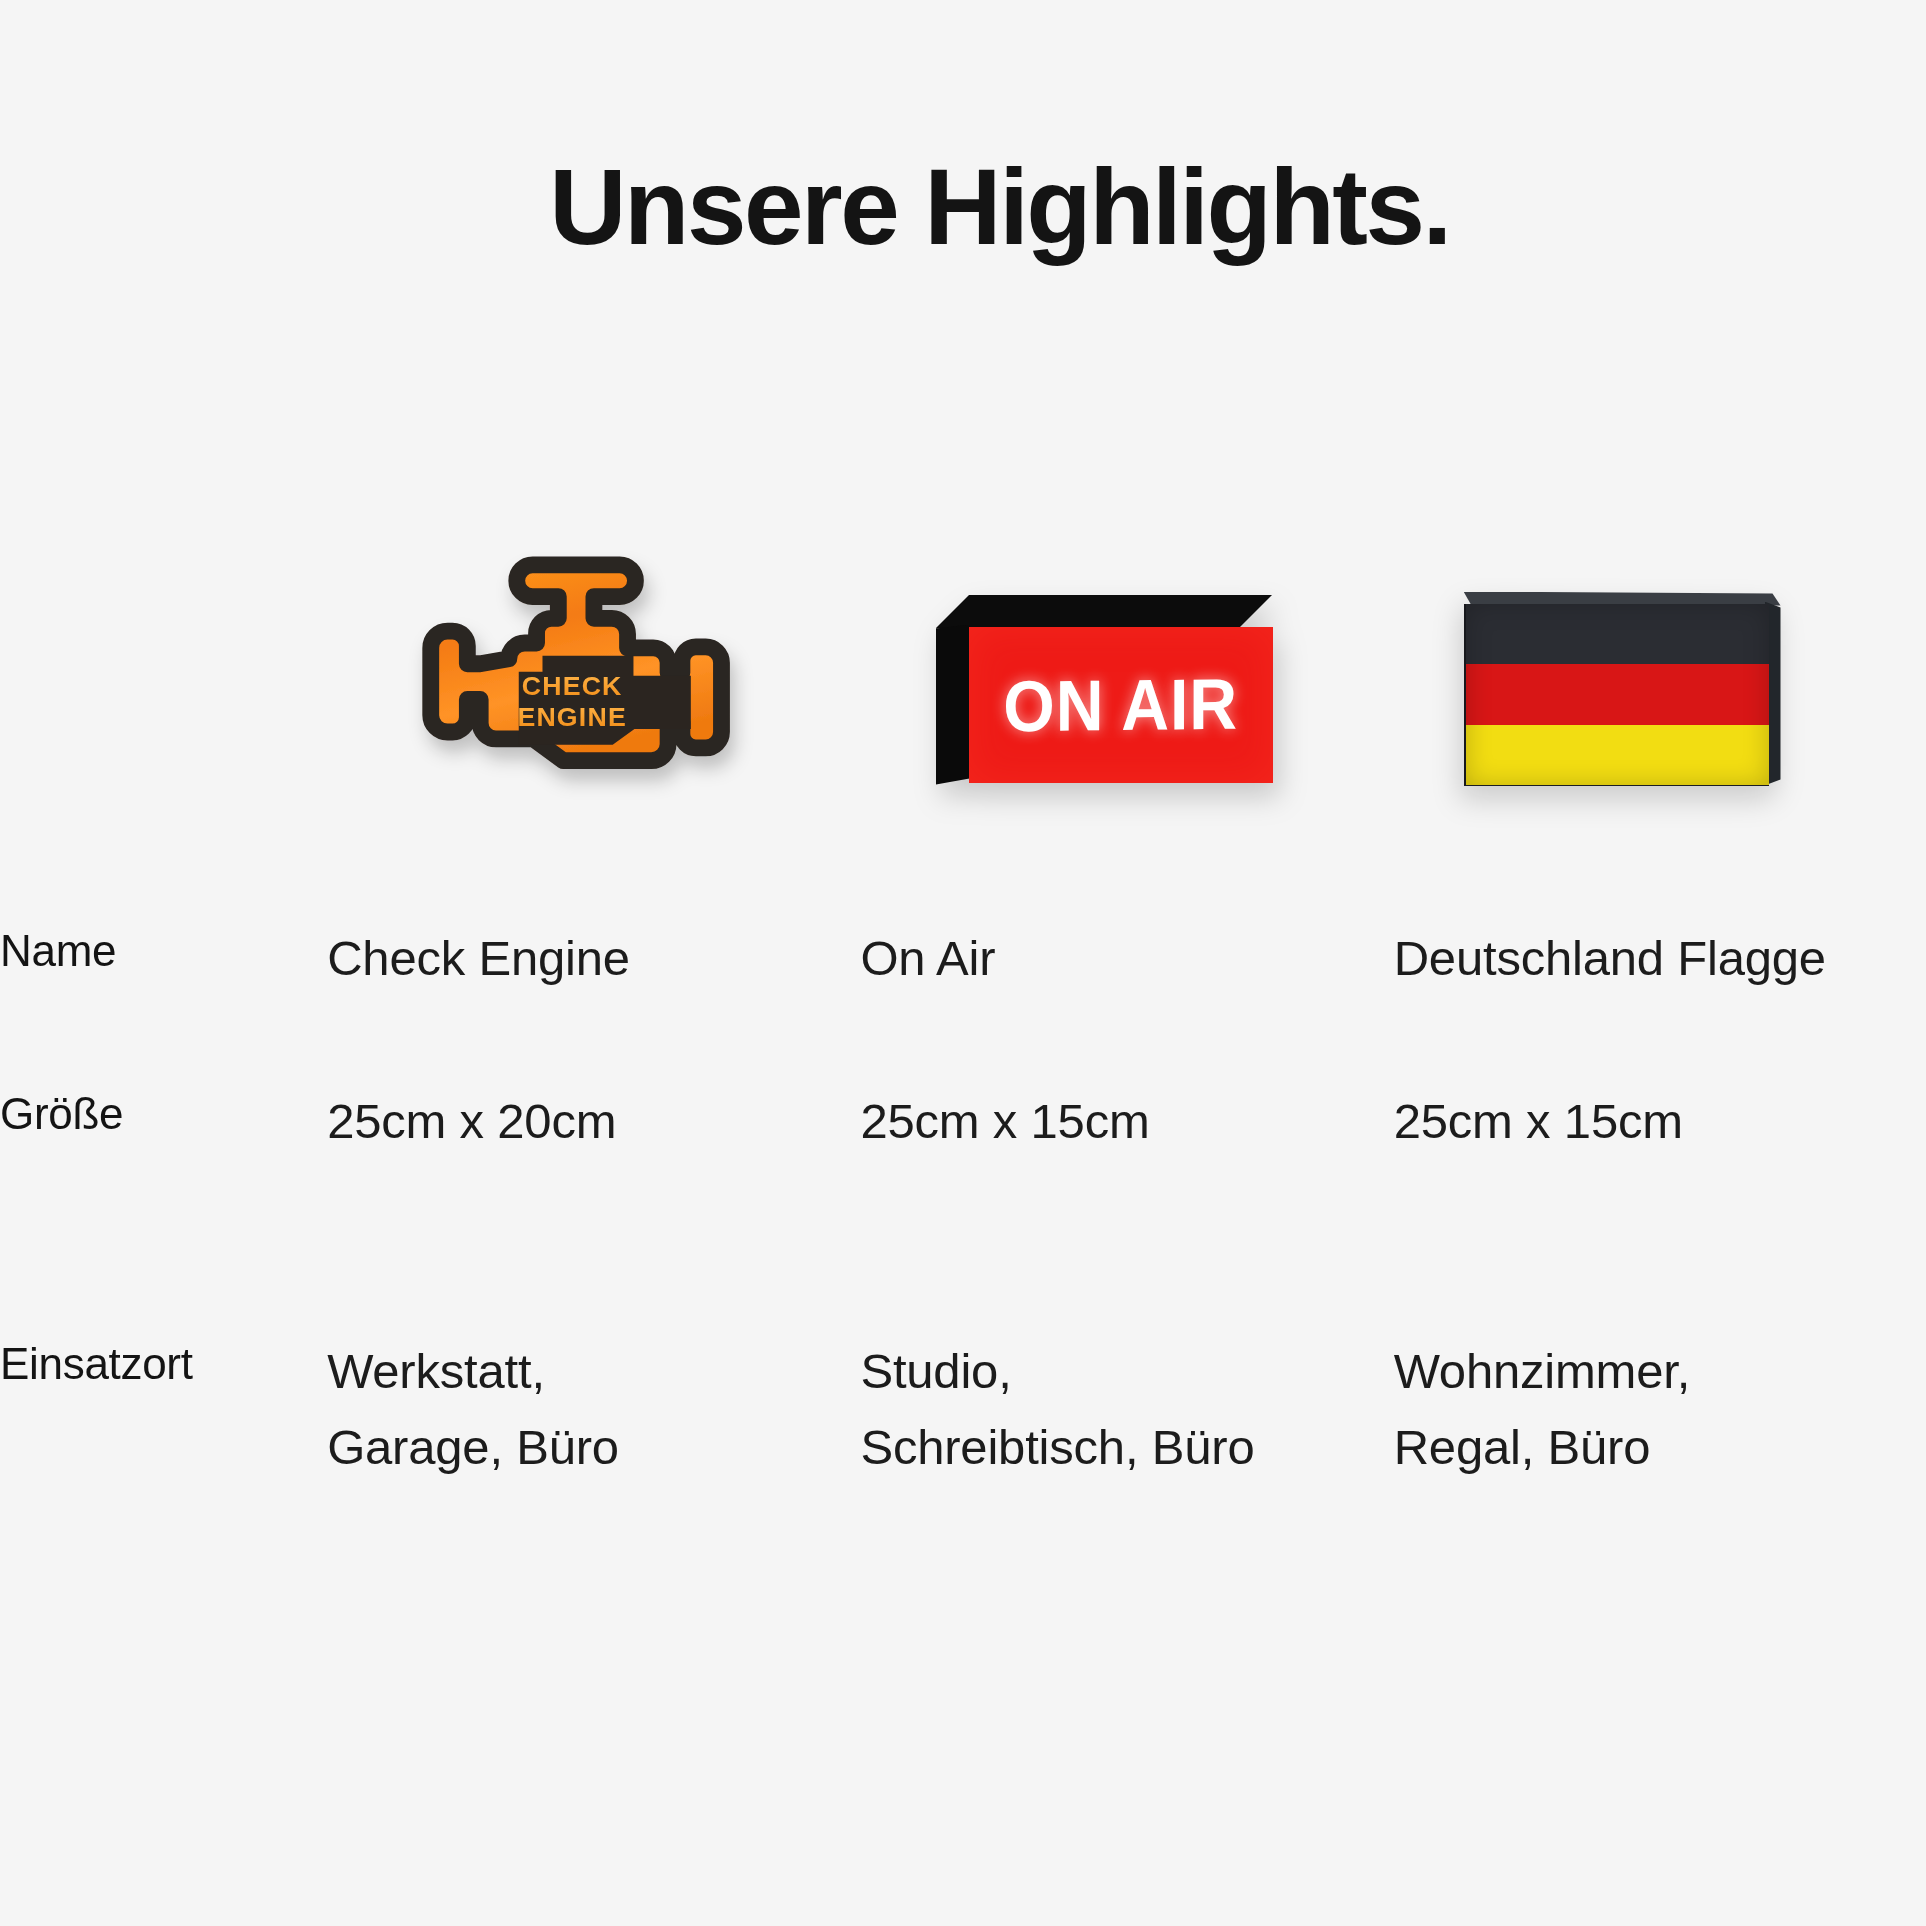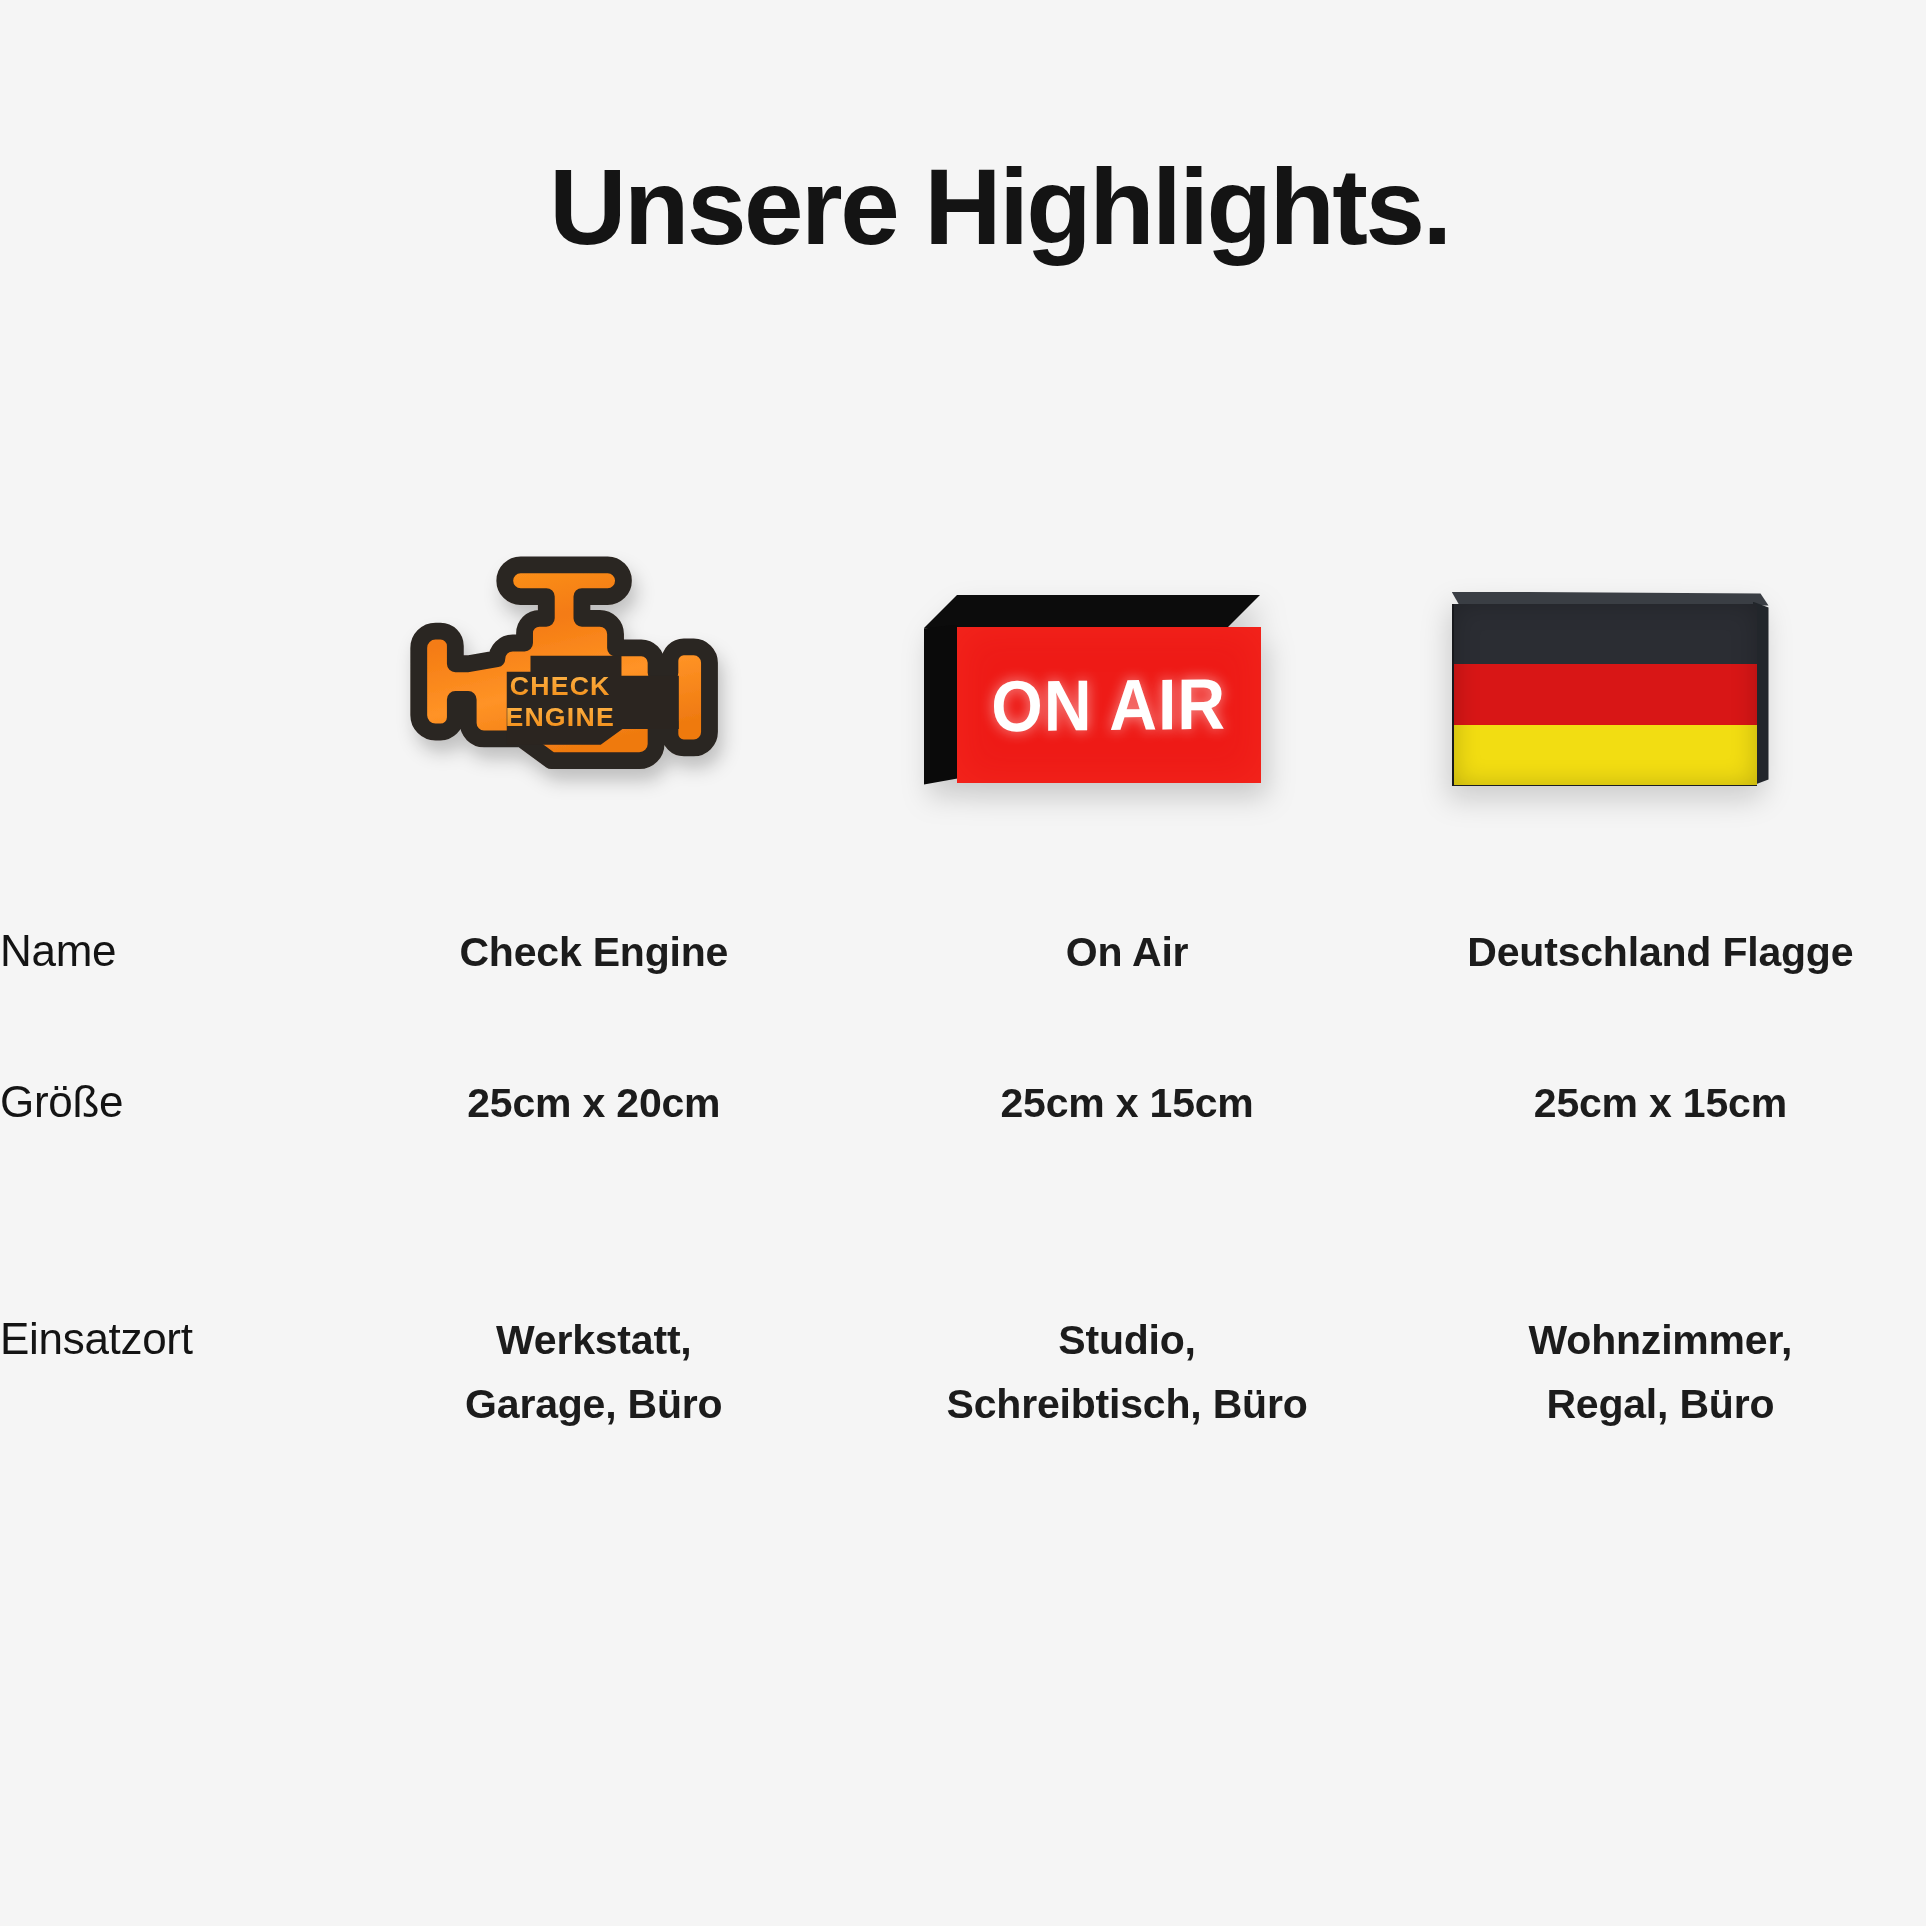--- a/index.html
+++ b/index.html
@@ -36,21 +36,21 @@
     letter-spacing: -2.5px;
     line-height: 1.1;
     color: #141414;
     margin-left: 36px;
   }
 
   
   .product-row {
     position: absolute;
     top: 525px;
-    left: 315px;
+    left: 327px;
     width: 1554px;
     height: 327px;
     display: flex;
     align-items: flex-start;
   }
   .product-cell {
     flex: 1 1 0;
     height: 327px;
     display: flex;
     align-items: center;
@@ -207,24 +207,24 @@
     font-size: 44px;
     font-weight: 400;
     color: #141414;
     text-align: left;
     line-height: 1.35;
     letter-spacing: -0.3px;
   }
   .value-cell {
     width: 533px;
     box-sizing: border-box;
-    font-size: 41px;
-    font-weight: 700;
+    font-size: 49px;
+    font-weight: 400;
     color: #1c1c1c;
-    text-align: center;
+    text-align: left;
     line-height: 1.55;
     letter-spacing: -0.2px;
     padding: 0 10px;
   }
   .value-cell .line { display: block; }
 </style>
 </head>
 <body>
 
 <div class="page">

